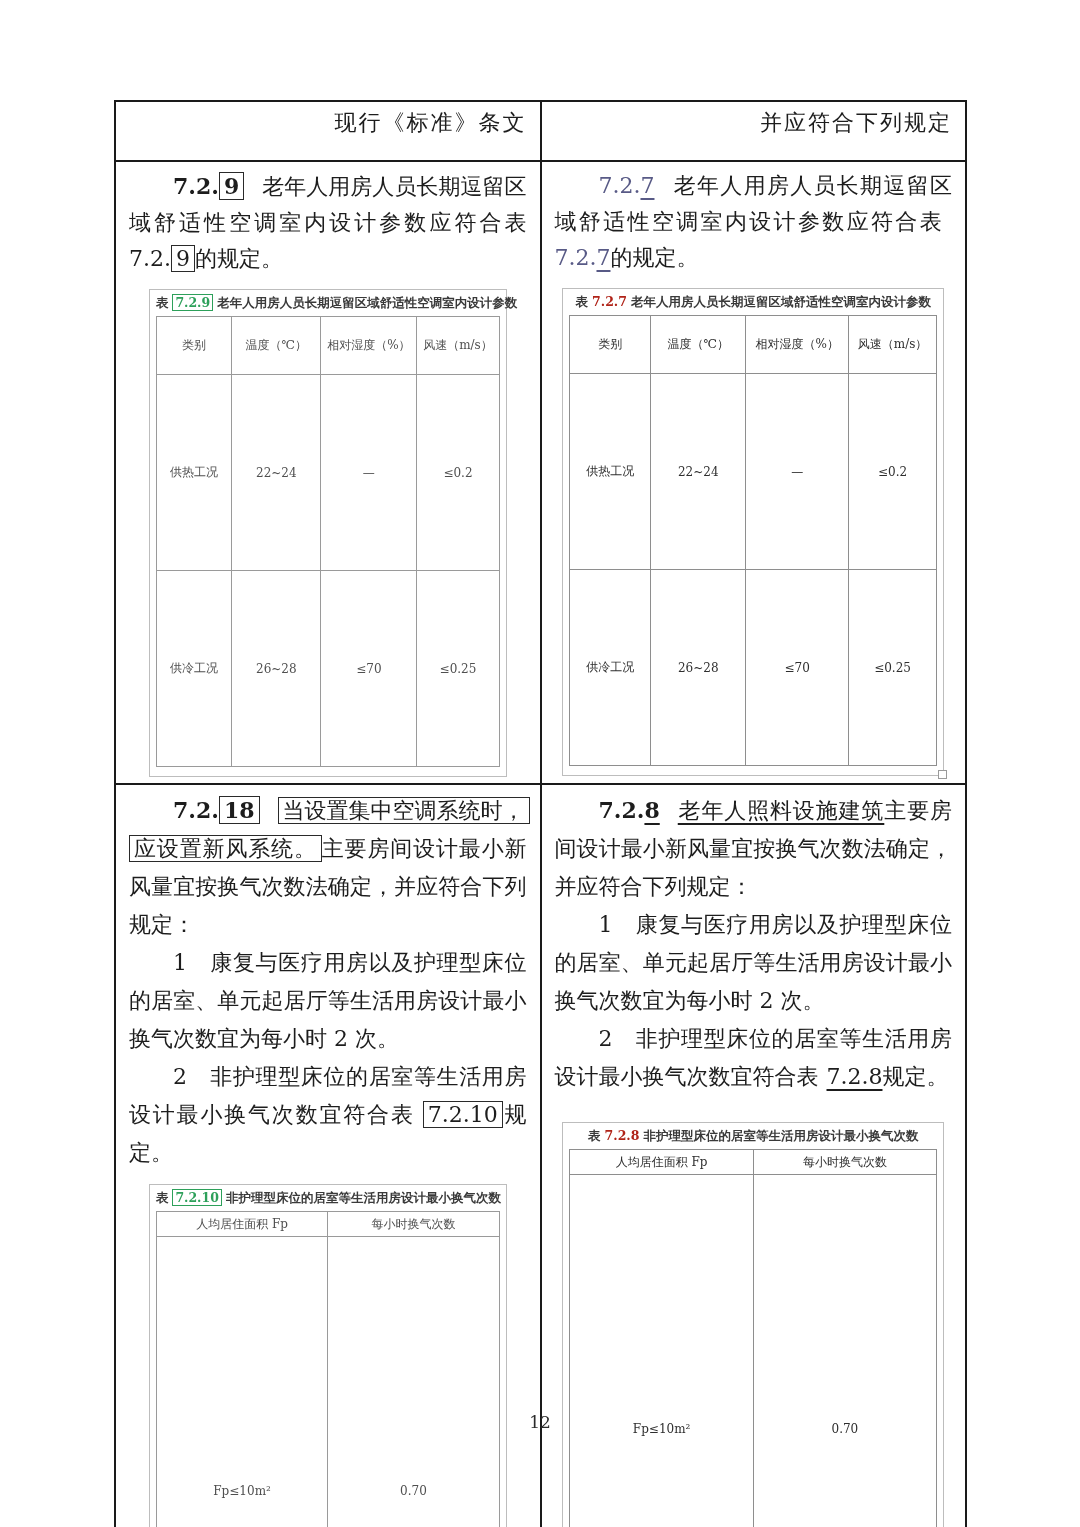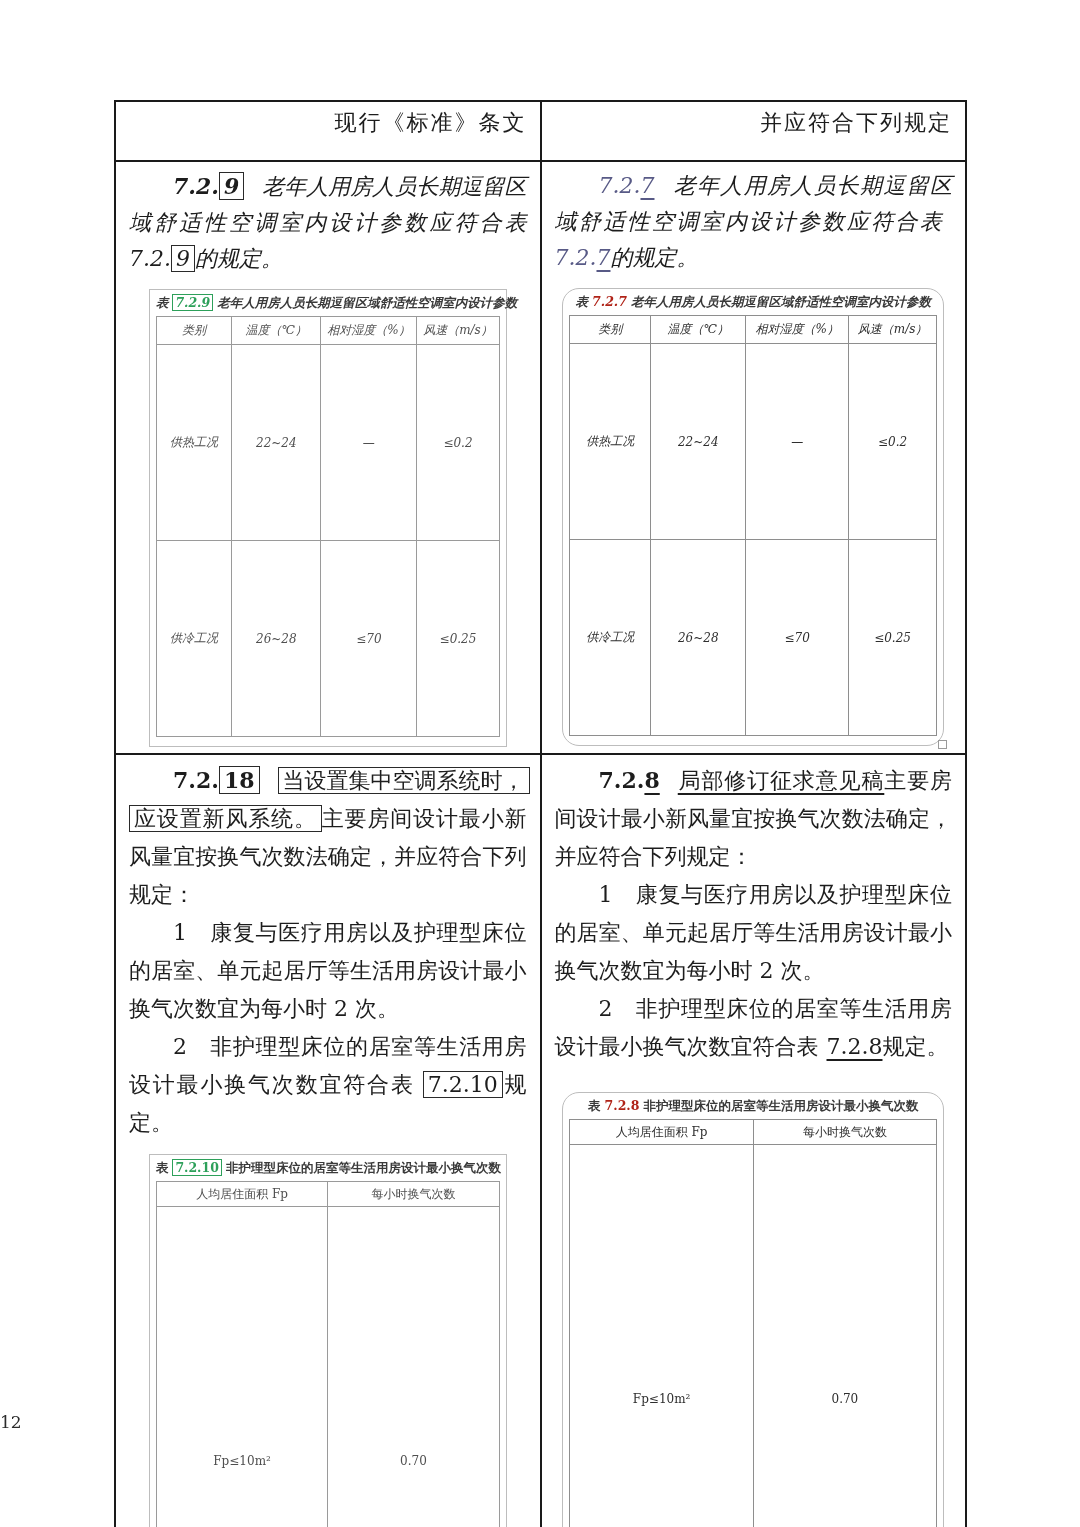--- a/index.html
+++ b/index.html
@@ -10,52 +10,52 @@
     color:var(--ink,#1d1d1d);
   }
   .doc {
     position:absolute; left:114px; top:100px; width:853px;
     border-collapse:collapse; table-layout:fixed;
   }
   .doc > tbody > tr > td {
     border:2.5px solid #1a1a1a; vertical-align:top; padding:6px 13px 6px;
   }
   tr.hdr td { height:60px; text-align:right; vertical-align:middle; font-size:22px; letter-spacing:2px; padding:0; }
-  tr.r1 td { height:196px;font-style:italic; }
+  tr.r1 td { height:196px; }
   tr.r2 td { height:508px; }
 
   .para { font-size:22px; text-align:justify; text-indent:2em; }
   .lh36 { line-height:36px; }
   .lh38 { line-height:38px; }
 
   .num { font-weight:bold; }
   .boxed { border:1.5px solid #2a2a2a; padding:0 4px; box-decoration-break:clone; -webkit-box-decoration-break:clone; }
   .gap { display:inline-block; width:18px; }
   .gap-s { display:inline-block; width:8px; }
 
   .pu { color:var(--purple,#585a86); }
   .ul { text-decoration:underline; text-underline-offset:5px; text-decoration-thickness:1.5px; }
 
   
   .emb { margin:12px auto 0; border:1px solid #bdbdbd; padding:5px 6px 9px; background:#fff; }
   .emb-l { width:90%; }
-  .emb-r { width:96%; position:relative;border-radius:17px; }
+  .emb-r { width:96%; position:relative; }
   .emb-r::after { content:""; position:absolute; right:-4px; bottom:-4px; width:7px; height:7px; border:1px solid #9a9a9a; background:#fff; }
   .emb-cap { text-align:center; font-size:12.5px; font-weight:bold; color:#3a3a3a; margin-bottom:4px; white-space:nowrap; }
   .greenbox { color:var(--green,#2da05a); border:1px solid var(--green,#2da05a); padding:0 2px; margin:12px 4px; }
   .rednum { color:var(--red,#b02318); margin:0 4px; }
   .emb table { width:100%; border-collapse:collapse; font-size:12px; }
-  .emb th, .emb td { border:1px solid #8e8e8e; text-align:center; padding:5px 2px; font-weight:normal; }
+  .emb th, .emb td { border:1px solid #8e8e8e; text-align:center; padding:20px 2px; font-weight:normal; }
   .emb-gray table { color:#4f4f4f; }
   .emb-gray th, .emb-gray td { border-color:#9a9a9a; }
   .emb-dark table { color:#2e2e2e; }
   .t2 th, .t2 td { padding:3.5px 2px; }
   .mt26 { margin-top:26px; }
 
-  .pageno { position:absolute; left:0; width:1080px; top:1412px; font-size:17px; color:#2b2b2b; }
+  .pageno { position:absolute; left:0; width:1080px; top:1412px; text-align:center; font-size:17px; color:#2b2b2b; }
 </style>
 </head>
 <body>
 
 <div>
 
   <table class="doc">
     <colgroup>
         <col style="width:50%">
         <col style="width:50%">
@@ -146,21 +146,21 @@
               <tr>
                     <td>Fp≤10m²</td>
                     <td>0.70</td>
                   </tr>
 
             </tbody>
               </table>
           </div>
         </td>
         <td>
-          <p class="para lh38"><span class="num">7.2.</span><span class="num ul">8</span><span class="gap"></span><span class="ul">局部修订征求意见稿</span><span>主要房间设计最小新风量宜按换气次数法确定，并应符合下列规定：</span></p>
+          <p class="para lh38"><span class="num">7.2.</span><span class="num ul">8</span><span class="gap"></span><span class="ul">老年人照料设施建筑</span><span>主要房间设计最小新风量宜按换气次数法确定，并应符合下列规定：</span></p>
           <p class="para lh38">1　康复与医疗用房以及护理型床位的居室、单元起居厅等生活用房设计最小换气次数宜为每小时 2 次。</p>
           <p class="para lh38"><span>2　非护理型床位的居室等生活用房设计最小换气次数宜符合表</span><span class="gap-s"></span><span class="ul">7.2.8</span><span>规定。</span></p>
           <div class="emb emb-r emb-dark t2 mt26">
             <div class="emb-cap"><span>表</span><span class="rednum">7.2.8</span><span>非护理型床位的居室等生活用房设计最小换气次数</span></div>
             <table>
               <tbody>
                   <tr>
                 <th style="width:50%">人均居住面积 Fp</th>
                 <th style="width:50%">每小时换气次数</th>
               </tr>

